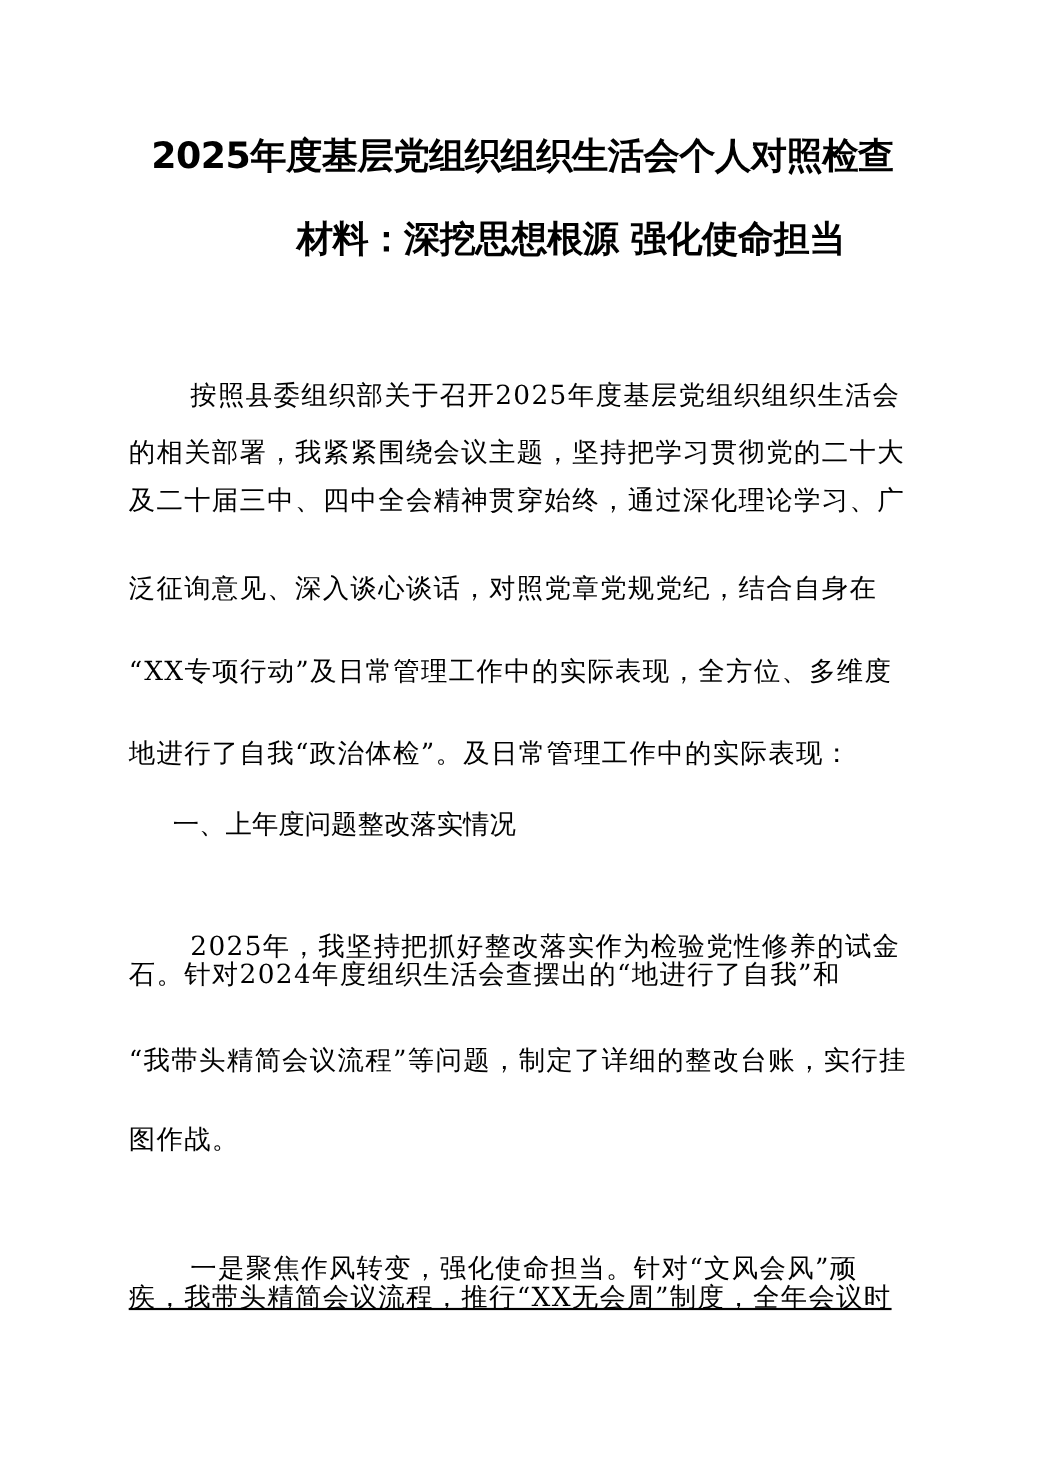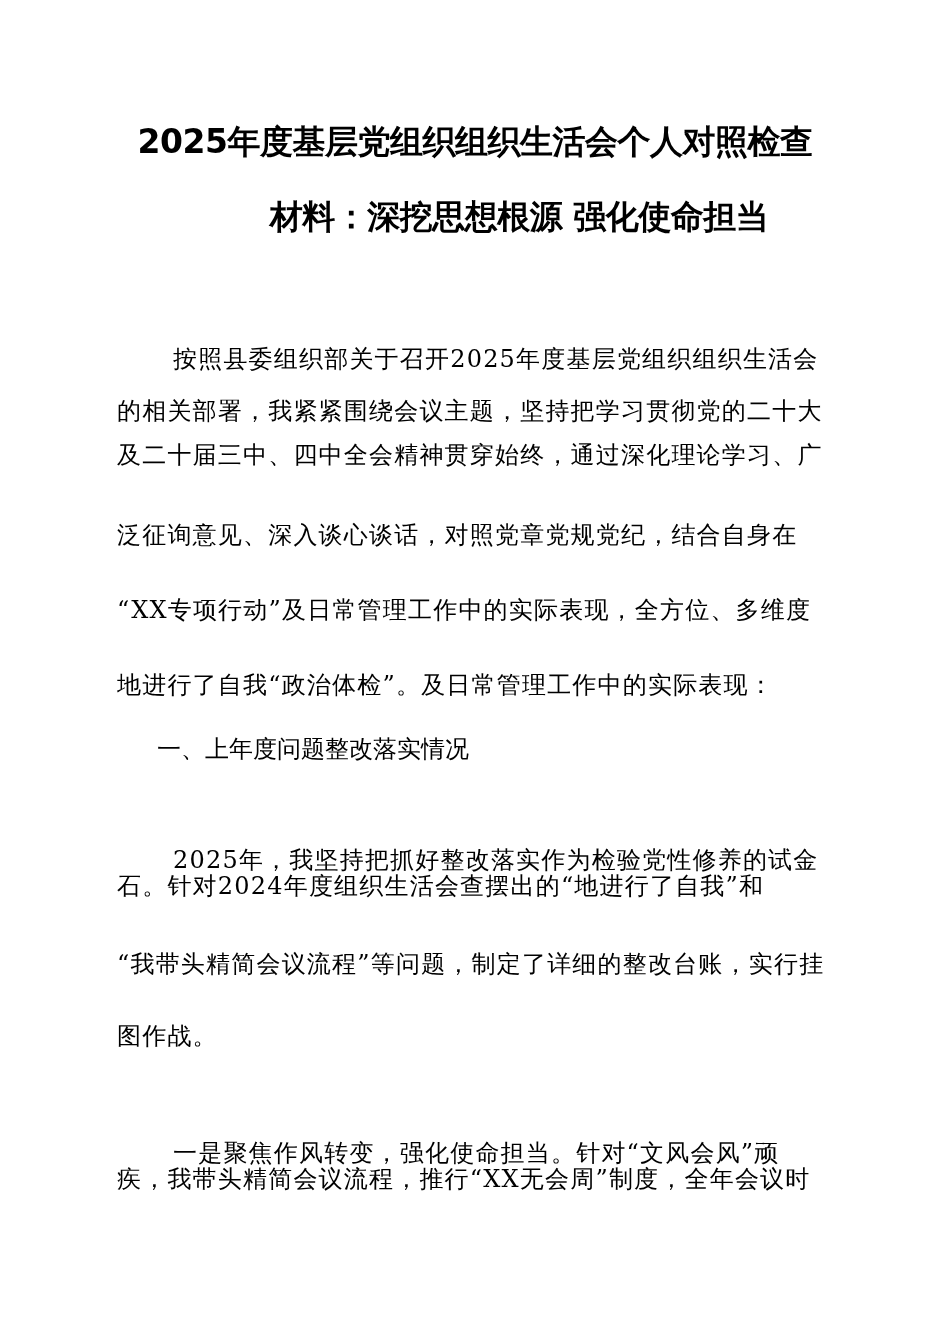--- a/index.html
+++ b/index.html
@@ -78,16 +78,16 @@
 
   <div>
     <div class="line indent" style="top:797px;">2025年，我坚持把抓好整改落实作为检验党性修养的试金</div>
     <div class="line" style="top:871px;">石。针对2024年度组织生活会查摆出的“地进行了自我”和</div>
     <div class="line" style="top:949px;">“我带头精简会议流程”等问题，制定了详细的整改台账，实行挂</div>
     <div class="line" style="top:1021px;">图作战。</div>
   </div>
 
   <div>
     <div class="line indent" style="top:1090px;">一是聚焦作风转变，强化使命担当。针对“文风会风”顽</div>
-    <div class="line" style="top:1164px;">疾，我带头精简会议流程，推行“XX无会周”制度，全年会议时</div>
+    <div class="line" style="top:1164px;text-decoration:underline;">疾，我带头精简会议流程，推行“XX无会周”制度，全年会议时</div>
   </div>
 
 </div>
 
 </body></html>

